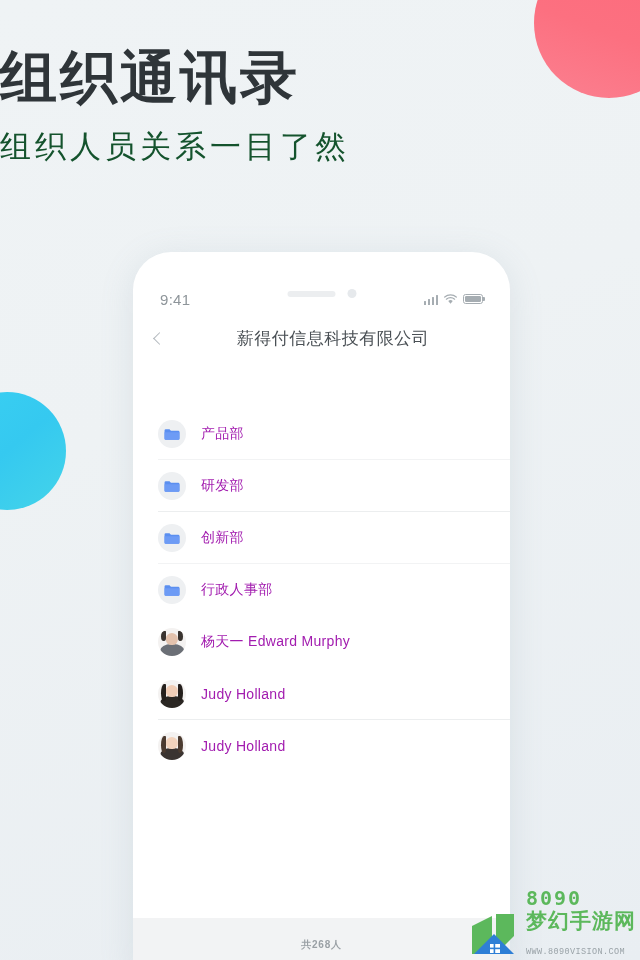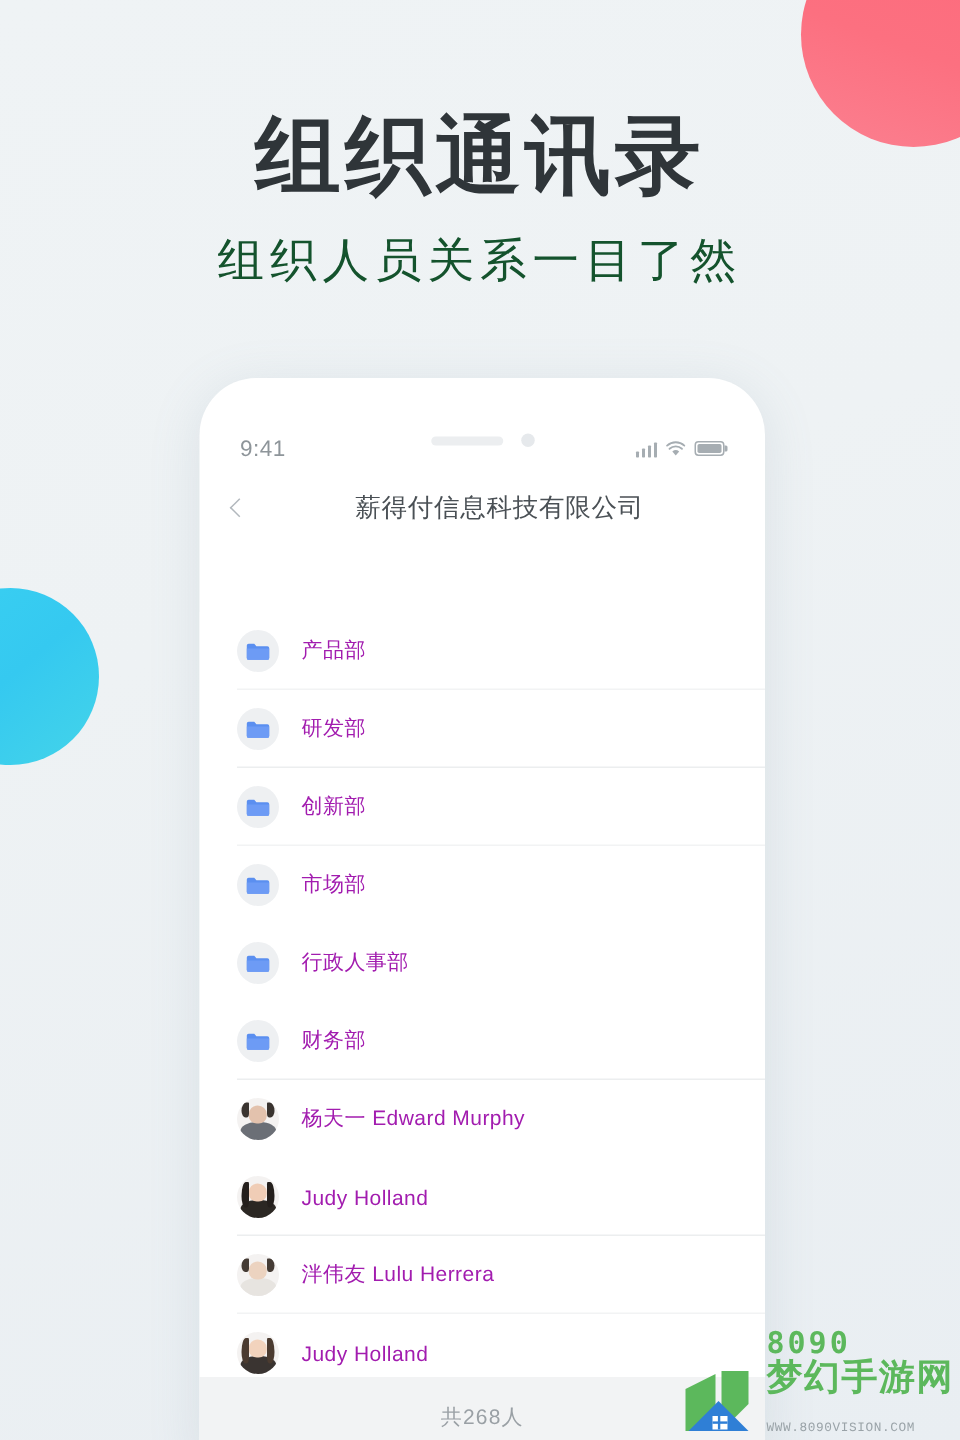--- a/index.html
+++ b/index.html
@@ -18,21 +18,21 @@
     width:150px; height:150px; border-radius:50%;
     background:linear-gradient(200deg,#fd6a7c 0%,#fc7080 55%,#fb8090 100%);
   }
   .blob-cyan {
     position:absolute; left:-52px; top:392px;
     width:118px; height:118px; border-radius:50%;
     background:linear-gradient(140deg,#3ad0f2 0%,#35c9f0 50%,#44d4e9 100%);
   }
 
   
-  .hero { position:absolute; left:0; right:0; top:46px; text-align:center;margin-top:27px; }
+  .hero { position:absolute; left:0; right:0; top:46px; text-align:left; }
   .hero-title {
     font-size:57px; font-weight:bold; color:#2f3539;
     letter-spacing:3px; line-height:1.12;
   }
   .hero-sub {
     margin-top:16px;
     font-size:31px; color:#14532d; letter-spacing:4px; font-weight:normal;
   }
 
   
@@ -142,34 +142,34 @@
   .p-m2 .hairL,.p-m2 .hairR { background:#453c35; top:10%; height:32%; }
 
   .p-f2 .head { background:#f2d3bd; } .p-f2 .body { background:#3a3431; }
   .p-f2 .hairL,.p-f2 .hairR { background:#4b3b30; }
 
   
   .footer {
     position:absolute; bottom:0; left:0; right:0; height:54px;
     background:#f2f3f4; display:flex; align-items:center; justify-content:center;
   }
-  .footer-text { font-size:14px; color:#9aa0a5; letter-spacing:.8px; }
+  .footer-text { font-size:10px; color:#9aa0a5; letter-spacing:.8px;font-weight:bold; }
 
   
   .watermark {
     position:absolute; right:4px; bottom:4px;
     display:flex; align-items:flex-end; gap:6px;
   }
   .wm-logo { width:52px; height:50px; flex:0 0 auto; }
   .wm-text { display:flex; flex-direction:column; line-height:1; }
   .wm-8090 {
     font-family:"DejaVu Sans Mono","Liberation Mono",monospace;
     font-size:20px; font-weight:bold; color:#5cb85c; letter-spacing:2px;
   }
-  .wm-cn { font-size:24px; font-weight:bold; color:#5cb85c; letter-spacing:1px; margin-top:2px; }
+  .wm-cn { font-size:21px; font-weight:bold; color:#5cb85c; letter-spacing:1px; margin-top:2px; }
   .wm-url { font-size:8.5px; color:#9aa3a8; letter-spacing:.4px; margin-top:17px;font-family:Liberation Mono, monospace; }
 </style>
 </head>
 <body>
 
 <div class="blob-pink"></div>
 <div class="blob-cyan"></div>
 
 <div class="hero">
   <div class="hero-title">组织通讯录</div>
@@ -234,49 +234,31 @@
     <div class="row">
       <div class="avatar av-folder">
         <svg class="folder-ico" viewBox="0 0 18 14">
           <path d="M0.6 2.4a1.4 1.4 0 0 1 1.4-1.4h4.2l1.6 1.8h8.2a1.4 1.4 0 0 1 1.4 1.4v7.4a1.4 1.4 0 0 1-1.4 1.4H2a1.4 1.4 0 0 1-1.4-1.4z" fill="#5b8ff0"></path>
           <path d="M0.6 4.6h16.8v7a1.4 1.4 0 0 1-1.4 1.4H2a1.4 1.4 0 0 1-1.4-1.4z" fill="#6d9bf5"></path>
         </svg>
       </div>
       <div class="row-label">创新部</div>
     </div>
 
+
     <div class="row no-sep">
       <div class="avatar av-folder">
         <svg class="folder-ico" viewBox="0 0 18 14">
           <path d="M0.6 2.4a1.4 1.4 0 0 1 1.4-1.4h4.2l1.6 1.8h8.2a1.4 1.4 0 0 1 1.4 1.4v7.4a1.4 1.4 0 0 1-1.4 1.4H2a1.4 1.4 0 0 1-1.4-1.4z" fill="#5b8ff0"></path>
           <path d="M0.6 4.6h16.8v7a1.4 1.4 0 0 1-1.4 1.4H2a1.4 1.4 0 0 1-1.4-1.4z" fill="#6d9bf5"></path>
         </svg>
       </div>
-      <div class="row-label">市场部</div>
-    </div>
-
-    <div class="row no-sep">
-      <div class="avatar av-folder">
-        <svg class="folder-ico" viewBox="0 0 18 14">
-          <path d="M0.6 2.4a1.4 1.4 0 0 1 1.4-1.4h4.2l1.6 1.8h8.2a1.4 1.4 0 0 1 1.4 1.4v7.4a1.4 1.4 0 0 1-1.4 1.4H2a1.4 1.4 0 0 1-1.4-1.4z" fill="#5b8ff0"></path>
-          <path d="M0.6 4.6h16.8v7a1.4 1.4 0 0 1-1.4 1.4H2a1.4 1.4 0 0 1-1.4-1.4z" fill="#6d9bf5"></path>
-        </svg>
-      </div>
       <div class="row-label">行政人事部</div>
     </div>
 
-    <div class="row group-end">
-      <div class="avatar av-folder">
-        <svg class="folder-ico" viewBox="0 0 18 14">
-          <path d="M0.6 2.4a1.4 1.4 0 0 1 1.4-1.4h4.2l1.6 1.8h8.2a1.4 1.4 0 0 1 1.4 1.4v7.4a1.4 1.4 0 0 1-1.4 1.4H2a1.4 1.4 0 0 1-1.4-1.4z" fill="#5b8ff0"></path>
-          <path d="M0.6 4.6h16.8v7a1.4 1.4 0 0 1-1.4 1.4H2a1.4 1.4 0 0 1-1.4-1.4z" fill="#6d9bf5"></path>
-        </svg>
-      </div>
-      <div class="row-label">财务部</div>
-    </div>
 
     <div class="row no-sep">
       <div class="avatar av-photo p-m1">
         <span class="body"></span>
           <span class="head"></span>
           <span class="hairL"></span>
           <span class="hairR"></span>
       </div>
       <div class="row-label">杨天一  Edward Murphy</div>
     </div>
@@ -284,29 +266,20 @@
     <div class="row group-end">
       <div class="avatar av-photo p-f1">
         <span class="body"></span>
           <span class="head"></span>
           <span class="hairL"></span>
           <span class="hairR"></span>
       </div>
       <div class="row-label">Judy Holland</div>
     </div>
 
-    <div class="row">
-      <div class="avatar av-photo p-m2">
-        <span class="body"></span>
-          <span class="head"></span>
-          <span class="hairL"></span>
-          <span class="hairR"></span>
-      </div>
-      <div class="row-label">泮伟友  Lulu Herrera</div>
-    </div>
 
     <div class="row no-sep">
       <div class="avatar av-photo p-f2">
         <span class="body"></span>
           <span class="head"></span>
           <span class="hairL"></span>
           <span class="hairR"></span>
       </div>
       <div class="row-label">Judy Holland</div>
     </div>

